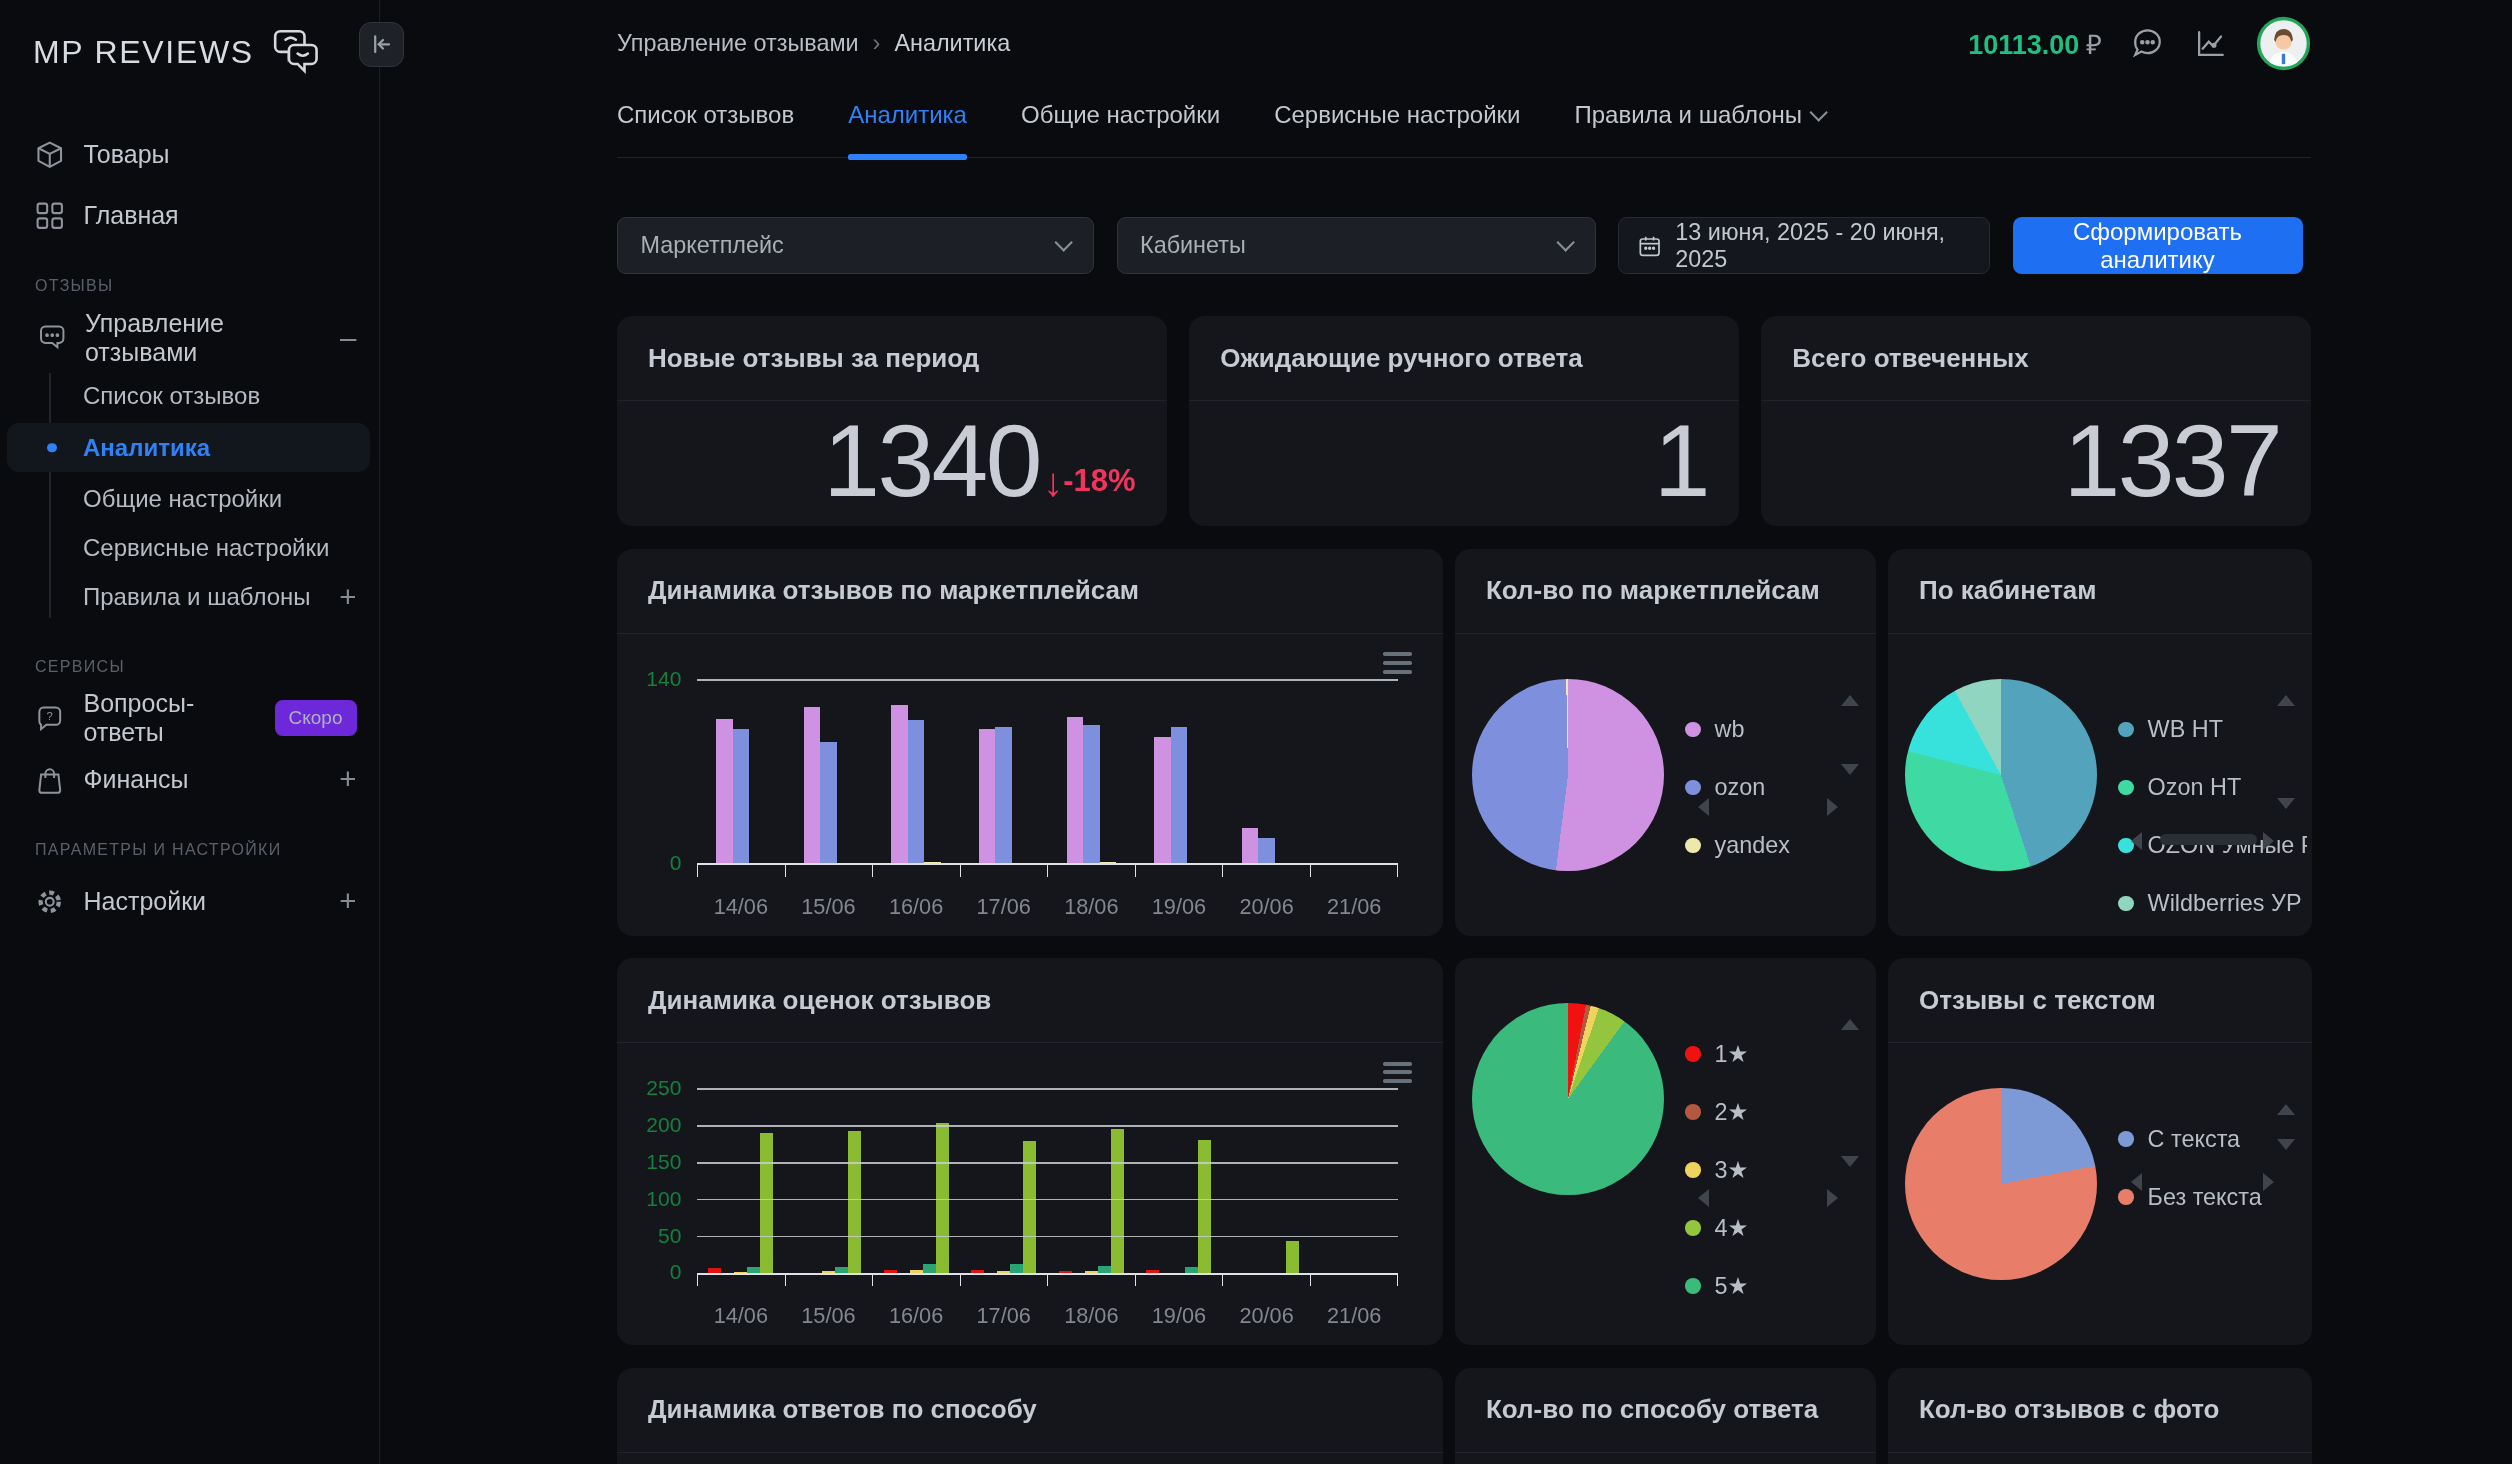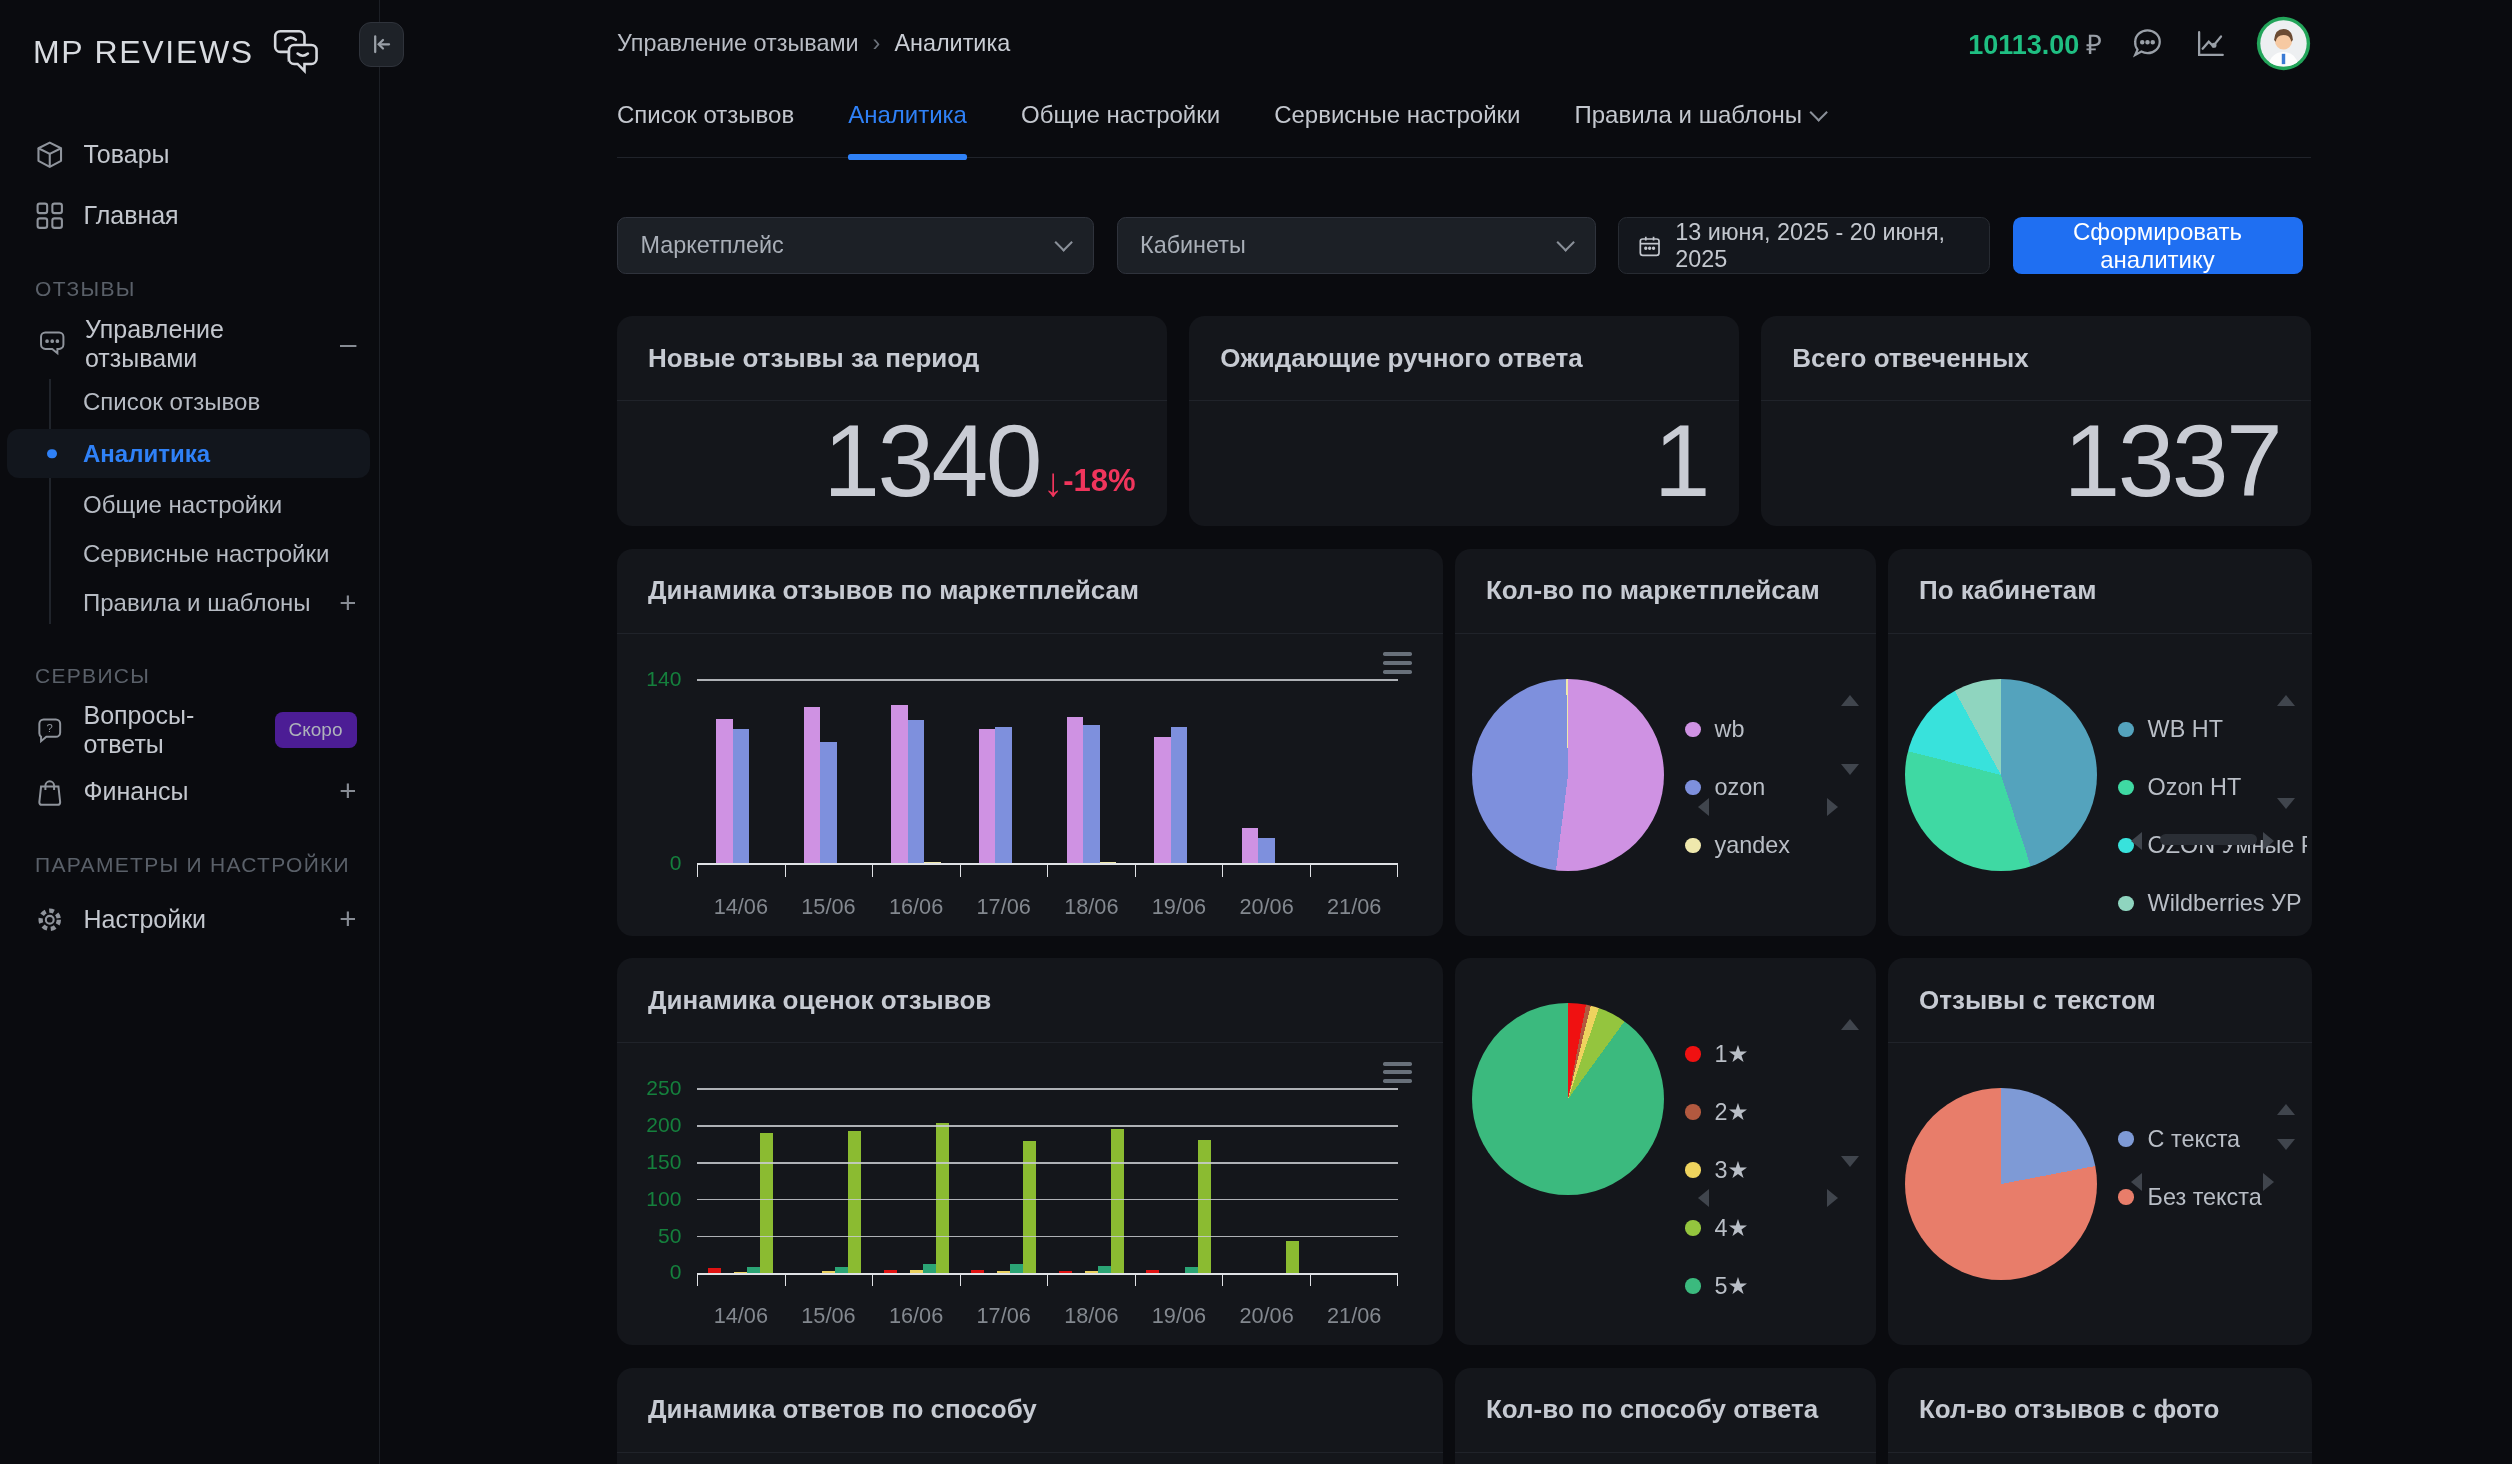--- a/index.html
+++ b/index.html
@@ -10,27 +10,27 @@
   .sidebar{position:absolute;left:0;top:0;bottom:0;width:379px;border-right:0.9px solid #1c1f25;background:#0a0b0f;}
   .logo-row{display:flex;align-items:center;gap:14px;padding:26px 0 0 33px;}
   .logo-text{font-size:32px;color:#d8dbe0;letter-spacing:1.7px;}
   .collapse-btn{position:absolute;left:359px;top:21.7px;width:43px;height:43px;border-radius:12px;
        background:#1e2228;border:0.9px solid #2f333b;display:flex;align-items:center;justify-content:center;z-index:6;cursor:pointer;}
   .nav{margin-top:45px;}
   .nav-item{display:flex;align-items:center;gap:19px;height:61px;padding:0 22.5px 0 35px;font-size:25px;color:#c3c7ce;cursor:pointer;}
   .nav-item svg{flex:none;}
   .spacer{flex:1;}
   .expander{color:#878c94;font-size:29.5px;font-weight:300;}
-  .section-label{padding:31px 0 12px 35px;font-size:21px;color:#5a6069;letter-spacing:1.3px;}
+  .section-label{padding:31px 0 12px 35px;font-size:16px;color:#5a6069;letter-spacing:1.3px;}
   .subnav{position:relative;padding:3.5px 0 5.2px;}
   .subnav .tree-line{position:absolute;left:49px;top:5.2px;bottom:8.7px;width:1.7px;background:#20242b;}
   .subitem{display:flex;align-items:center;height:49px;padding:0 22.5px 0 83px;font-size:24px;color:#b6bbc3;position:relative;cursor:pointer;}
   .subitem.active{background:#12161d;border-radius:12px;margin:2.6px 8.7px 2.6px 7px;padding-left:76px;color:#2f81f7;font-weight:700;}
   .subitem.active .active-dot{position:absolute;left:40px;top:50%;transform:translateY(-50%);width:9.5px;height:9.5px;border-radius:50%;background:#2f81f7;}
-  .badge{margin-left:17.3px;background:#4c1d95;border-radius:7.8px;padding:7px 14px;font-size:19px;color:#aeb3bb;}
+  .badge{margin-left:17.3px;background:#6d28d9;border-radius:7.8px;padding:7px 14px;font-size:19px;color:#aeb3bb;}
 
   
   .main{position:absolute;left:379px;top:0;right:0;bottom:0;padding:0 201px 0 238px;}
   .topbar{display:flex;align-items:center;justify-content:space-between;height:87px;}
   .breadcrumb{font-size:23.4px;color:#b9bdc5;display:flex;align-items:center;}
   .crumb-sep{color:#6c727b;margin:0 14px;font-size:23.4px;}
   .crumb-current{color:#c9cdd4;}
   .top-right{display:flex;align-items:center;gap:28px;}
   .balance{font-size:27px;font-weight:700;color:#1fbf82;}
   .balance .cur{color:#9aa0a8;font-weight:400;margin-left:7px;}

